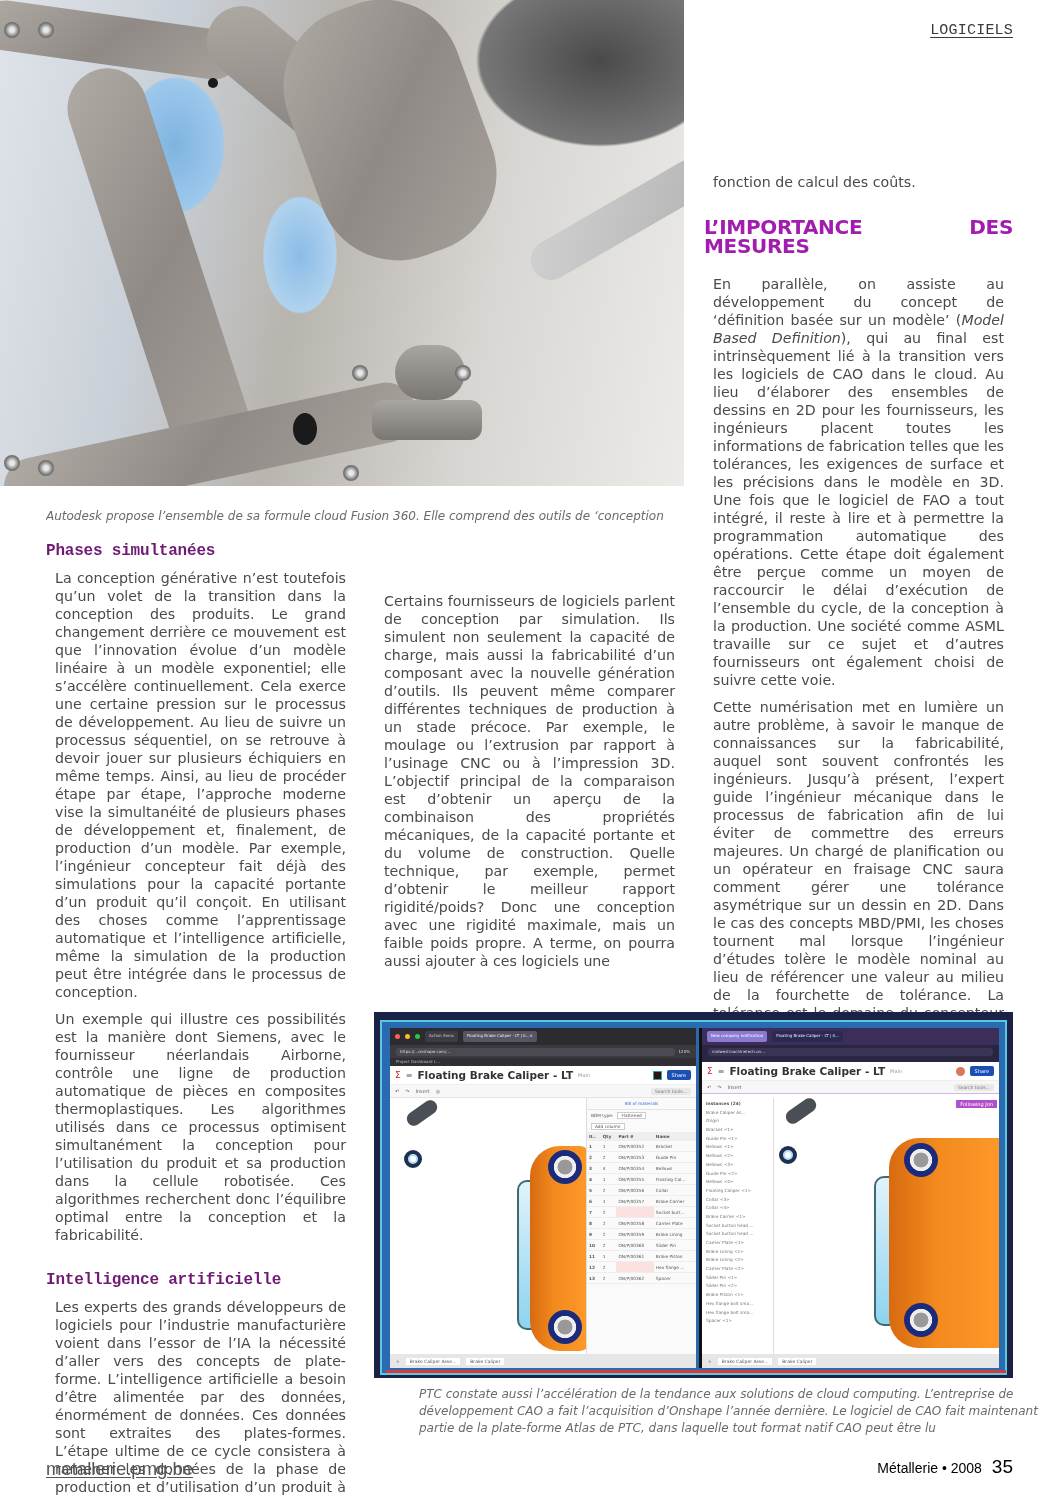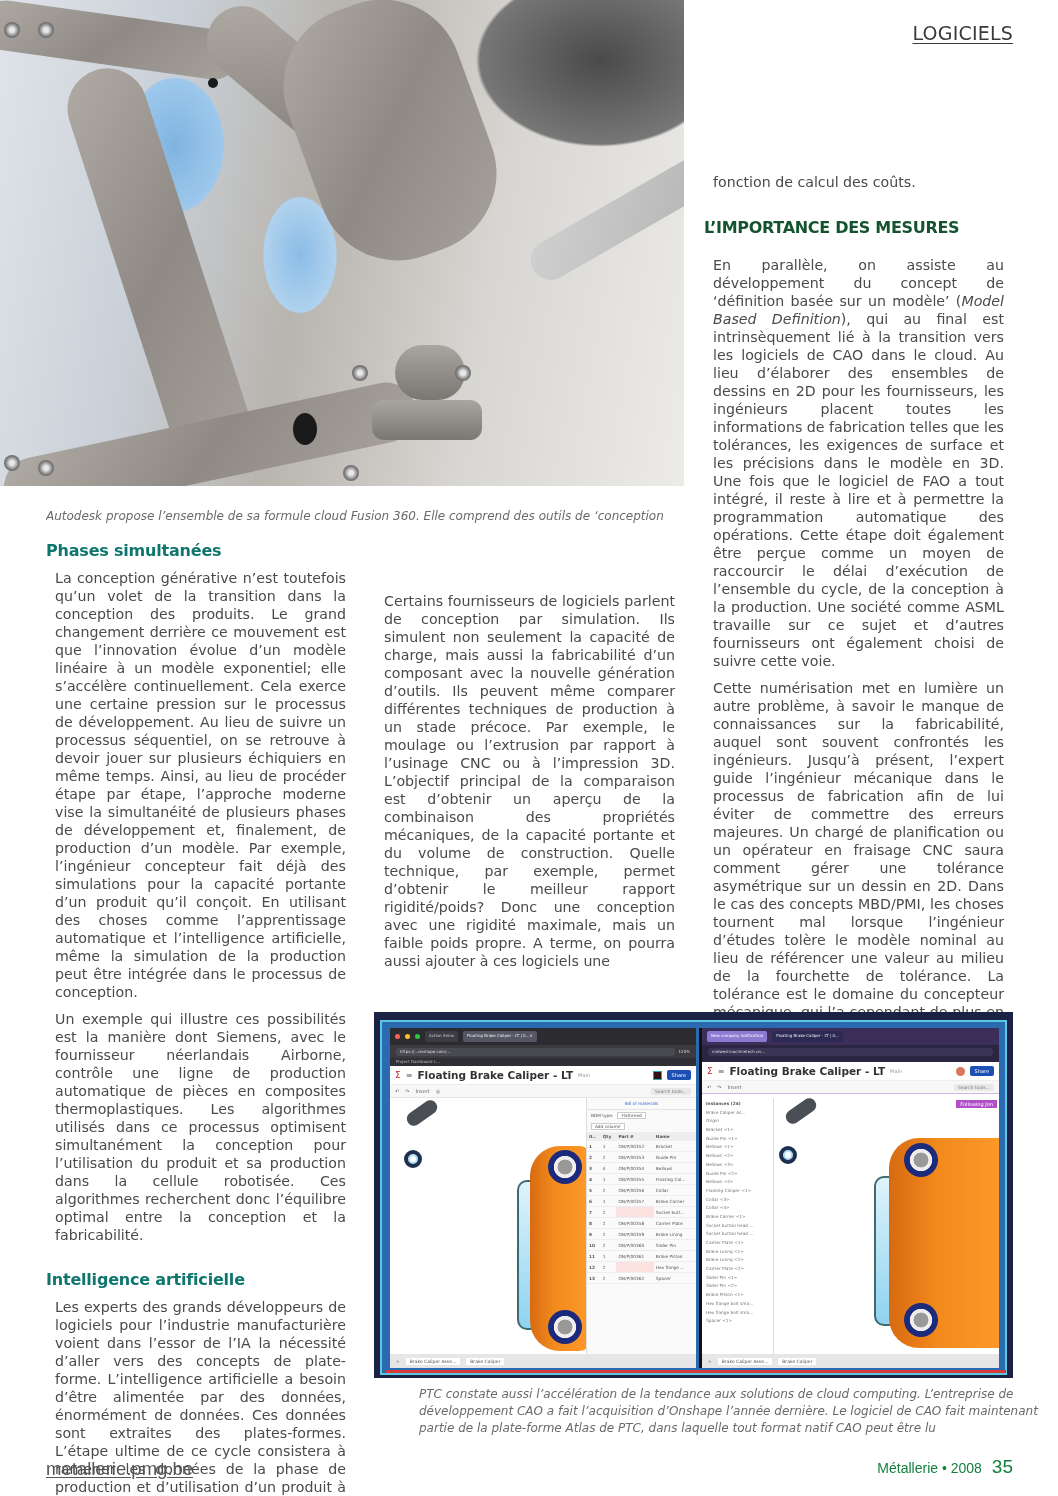--- a/index.html
+++ b/index.html
@@ -1,40 +1,40 @@
 <!DOCTYPE html>
 <html><head>
 <meta charset="utf-8">
 <style>
   * { margin:0; padding:0; box-sizing:border-box; }
   html, body { width:1058px; height:1496px; background:#ffffff; overflow:hidden; }
   body { position:relative; font-family:"DejaVu Sans", sans-serif; color:#4a4a4a; }
 
-  .section-label { position:absolute; top:22px; right:45px; font-size:19px; color:#3a3a3a; text-decoration:underline; text-underline-offset:3px; letter-spacing:0.2px; }
+  .section-label { position:absolute; top:22px; right:45px; font-size:15px; color:#3a3a3a; text-decoration:underline; text-underline-offset:3px; letter-spacing:0.2px;font-family:Liberation Mono, monospace; }
 
   
   .hero { position:absolute; left:0; top:0; width:684px; height:486px; overflow:hidden;
     background:
       radial-gradient(ellipse 80px 110px at 175px 145px, #7fb4e0 0%, #9ec8ec 60%, transparent 62%),
       radial-gradient(ellipse 60px 95px at 300px 255px, #8bbce6 0%, #b0d2ee 60%, transparent 62%),
       radial-gradient(ellipse 200px 140px at 600px 60px, #4a4a4a 0%, #777 60%, transparent 62%),
       linear-gradient(100deg, #dfe4ea 0%, #c9cfd6 25%, #b8b4ae 45%, #d8d6d2 70%, #ecebe8 100%);
   }
   .hero .strut { position:absolute; background:linear-gradient(135deg,#b0aba5,#8f8a85 50%,#a7a29c); border-radius:40px; }
   .hero .bolt { position:absolute; width:16px; height:16px; border-radius:50%; background:radial-gradient(circle,#e8e8e8 20%,#777 60%,#555 100%); }
   .hero .hole { position:absolute; border-radius:50%; background:#1a1a1a; }
   .hero .pivot { position:absolute; border-radius:12px; background:linear-gradient(180deg,#a9a5a0,#7a7672); }
 
   .caption { position:absolute; font-style:italic; font-size:12px; color:#6a6a6a; line-height:17px; }
   .cap1 { left:46px; top:508px; width:620px; height:16px; overflow:hidden; }
 
   .col { position:absolute; font-size:14.2px; line-height:18px; text-align:justify; color:#4a4a4a; }
   .col p { margin:9px; }
-  .col h2 { font-size:16px; font-weight:bold; color:#0f766e; line-height:18px; letter-spacing:-0.2px; }
-  .col h3 { font-size:16px; font-weight:bold; color:#14532d; line-height:19px; text-transform:uppercase; letter-spacing:-0.3px; }
+  .col h2 { font-size:16px; font-weight:bold; color:#701a75; line-height:18px; letter-spacing:-0.2px;font-family:Liberation Mono, monospace; }
+  .col h3 { font-size:20px; font-weight:bold; color:#a21caf; line-height:19px; text-transform:uppercase; letter-spacing:-0.3px; }
 
   .col-a { left:46px; top:542px; width:309px; }
   .col-b { left:375px; top:543px; width:309px; }
   .col-c { left:704px; top:164px; width:309px; }
 
   .sp18 { height:18px; }
   .sp12 { height:12px; }
   .sp10 { height:10px; }
 
   .box-glyph { display:inline-block; width:11px; height:11px; border:2px solid #222; margin-left:6px; vertical-align:-1px; box-shadow:2px 2px 0 #222; }
@@ -75,21 +75,21 @@
   .bom td.pink { background:#fbe1df; }
   .instances { position:absolute; top:70px; left:0; width:72px; bottom:14px; background:#fff; border-right:1px solid #ddd; font-size:4.3px; color:#777; padding:3px 4px; }
   .instances div { height:8.7px; white-space:nowrap; overflow:hidden; }
   .following { position:absolute; top:72px; right:2px; background:#b04fc8; color:#fff; font-size:5px; padding:1px 4px; }
   .bottombar { position:absolute; left:0; bottom:0; width:100%; height:14px; background:#e6e6e6; display:flex; align-items:center; gap:6px; padding-left:6px; font-size:4.5px; color:#555; }
   .bottombar .btab { background:#fff; padding:1px 4px; }
 
   .cap2 { left:375px; top:1386px; width:640px;margin-left:44px; }
 
   .footer-url { position:absolute; left:46px; top:1458px; font-family:"Liberation Sans", sans-serif; font-size:18.5px; color:#555; text-decoration:underline; text-underline-offset:2px; }
-  .footer-right { position:absolute; right:45px; top:1456px; font-family:"Liberation Sans", sans-serif; color:#15803d; display:flex; align-items:baseline; gap:10px; }
+  .footer-right { position:absolute; right:45px; top:1456px; font-family:"Liberation Sans", sans-serif; color:#000000; display:flex; align-items:baseline; gap:10px; }
   .footer-pub { font-size:14px; }
   .page-num { font-size:19px; }
 </style>
 </head>
 <body>
 
 <div class="section-label">LOGICIELS</div>
 
 <div class="hero">
   <div class="strut" style="left:-20px;top:15px;width:260px;height:50px;transform:rotate(8deg);"></div>

